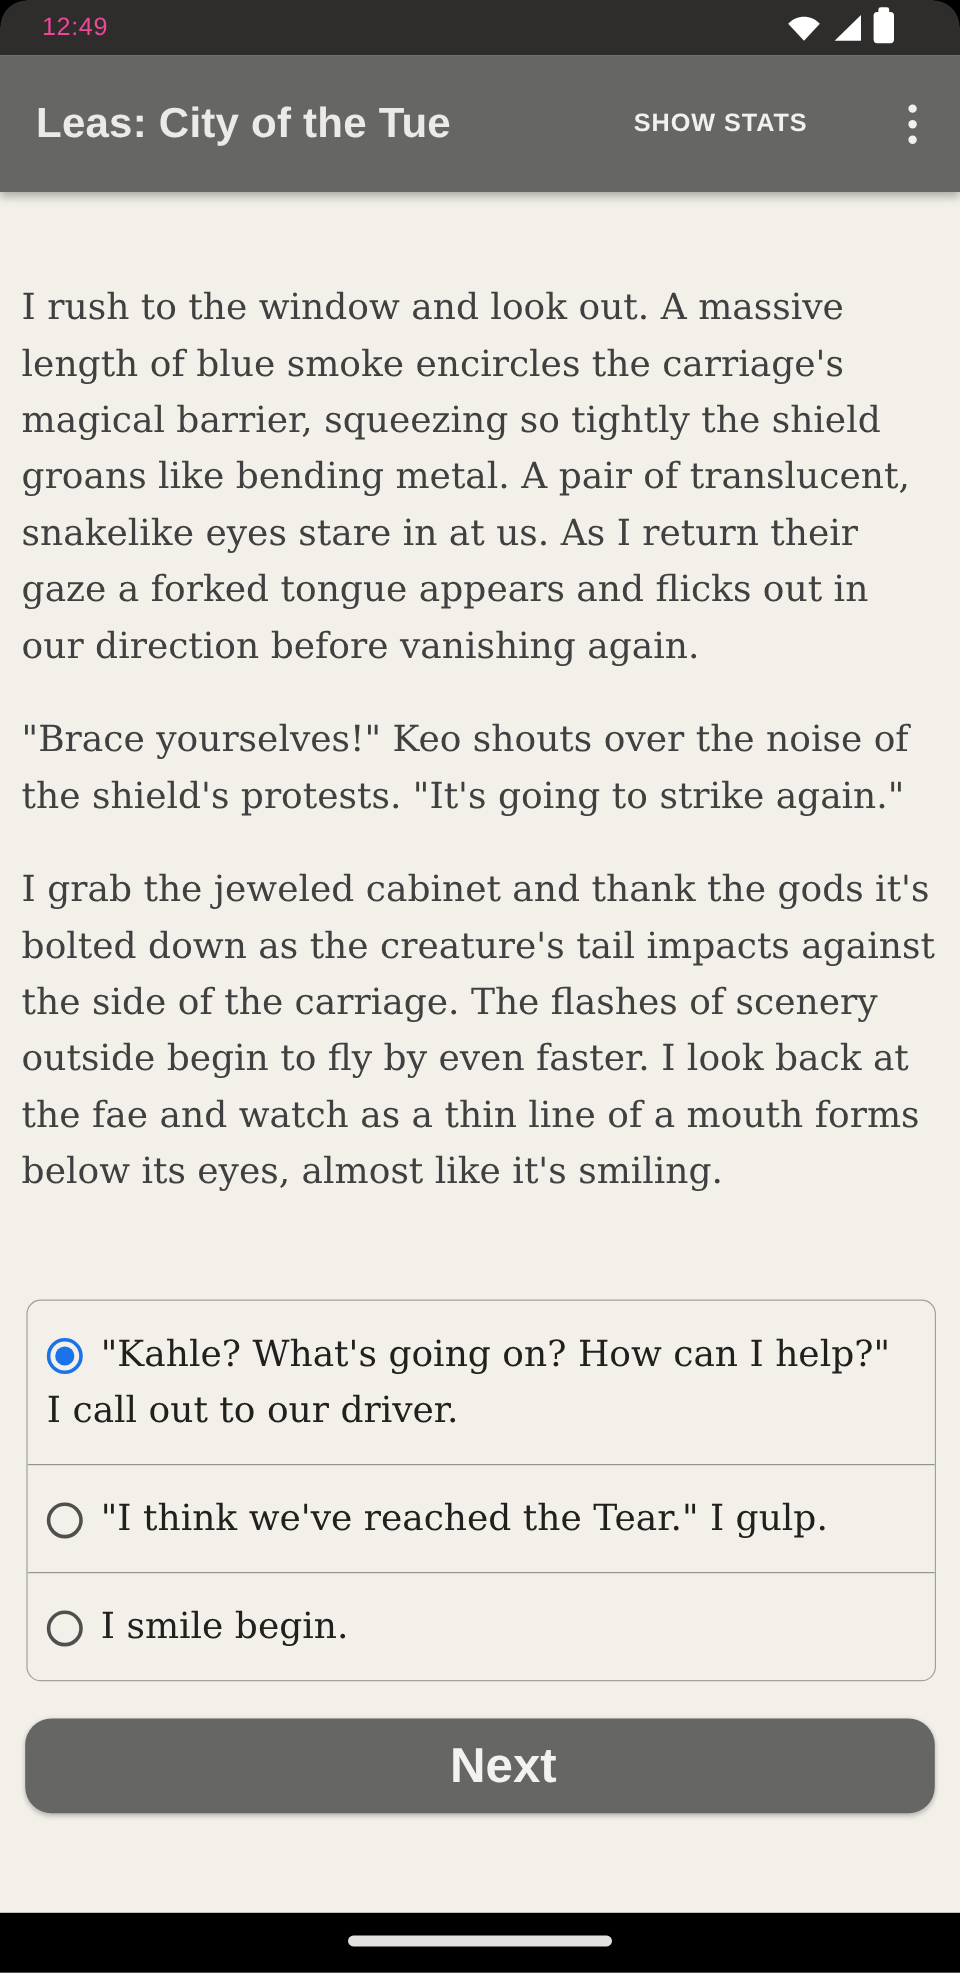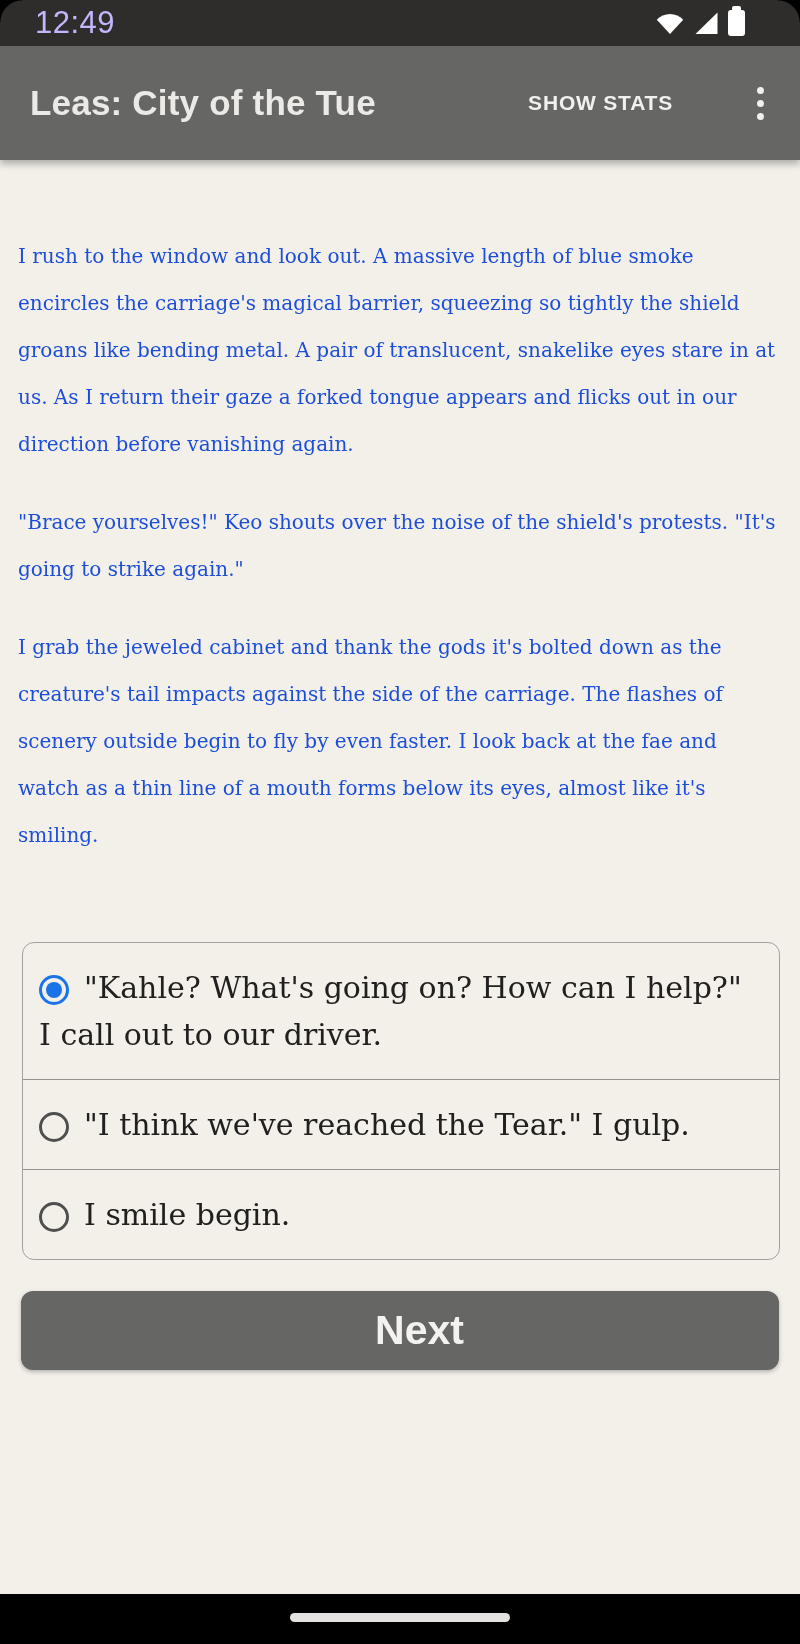--- a/index.html
+++ b/index.html
@@ -6,21 +6,21 @@
   *{box-sizing:border-box;}
   .screen{
     position:relative;width:800px;height:1644px;overflow:hidden;
     background:#f3f0ea;font-family:"Liberation Sans",sans-serif;
   }
   
   .statusbar{
     height:46px;background:#2e2d2b;display:flex;align-items:center;
     justify-content:space-between;padding:0 55px 0 35px;position:relative;z-index:5;
   }
-  .statusbar .time{color:#c4b5fd;font-size:31px;letter-spacing:.5px;}
+  .statusbar .time{color:#ec4899;font-size:21px;letter-spacing:.5px;}
   .status-icons{display:flex;align-items:center;gap:9px;}
   .status-icons svg{display:block;}
   .battery{width:17px;height:26px;background:#fff;border-radius:3px;position:relative;}
   .battery::before{content:"";position:absolute;top:-4px;left:4px;width:9px;height:4px;background:#fff;border-radius:2px 2px 0 0;}
   .corner{position:absolute;top:0;width:22px;height:22px;z-index:9;}
   .corner.left{left:0;background:radial-gradient(circle at 22px 22px,transparent 21px,#000 22px);}
   .corner.right{right:0;background:radial-gradient(circle at 0 22px,transparent 21px,#000 22px);}
   
   .appbar{
     height:114px;background:#666664;display:flex;align-items:center;
@@ -33,21 +33,21 @@
   .action-btn{
     background:none;border:none;color:#f2f1ee;font-family:"Liberation Sans",sans-serif;
     font-size:21px;font-weight:600;letter-spacing:.8px;margin-right:72px;padding:10px 4px;cursor:pointer;
   }
   .kebab{display:flex;flex-direction:column;gap:6px;padding:8px;cursor:pointer;background:none;border:none;}
   .kebab span{width:7px;height:7px;border-radius:50%;background:#f2f1ee;display:block;}
   
   .content{padding:0 18px;}
   .content p{
     font-family:"DejaVu Serif","Liberation Serif",serif;
-    font-size:20px;line-height:47px;color:#1d4ed8;margin:0 0 31px 0;
+    font-size:30px;line-height:47px;color:#404040;margin:0 0 31px 0;
   }
   .content p.first{margin-top:73px;}
   
   .choices{
     margin:83px 20px 0 22px;border:1px solid #a3a19d;border-radius:12px;overflow:hidden;
   }
   .choice{
     display:block;padding:21px 16px;cursor:pointer;
     font-family:"DejaVu Serif","Liberation Serif",serif;font-size:30px;line-height:47px;color:#21201e;
   }
@@ -58,21 +58,21 @@
   }
   .radio.unchecked{border:3px solid #4f4f4d;}
   .radio.checked{border:3px solid #1a73e8;}
   .radio.checked::after{
     content:"";position:absolute;left:50%;top:50%;width:16px;height:16px;margin:-8px 0 0 -8px;
     border-radius:50%;background:#1a73e8;
   }
   
   .next-btn{
     display:flex;align-items:center;justify-content:center;
-    margin:31px 21px 0 21px;height:79px;border:none;border-radius:12px;width:758px;
+    margin:31px 21px 0 21px;height:79px;border:none;border-radius:22px;width:758px;
     background:#666664;color:#f4f2ef;font-family:"Liberation Sans",sans-serif;
     font-size:41px;font-weight:700;cursor:pointer;box-shadow:0 2px 4px rgba(0,0,0,.25);padding-left:45px;
   }
   
   .navbar{
     position:absolute;left:0;bottom:0;width:800px;height:50px;background:#000;
     display:flex;align-items:center;justify-content:center;
   }
   .nav-pill{width:220px;height:9px;border-radius:5px;background:#e4e2e0;margin-bottom:3px;cursor:pointer;}
 </style>

